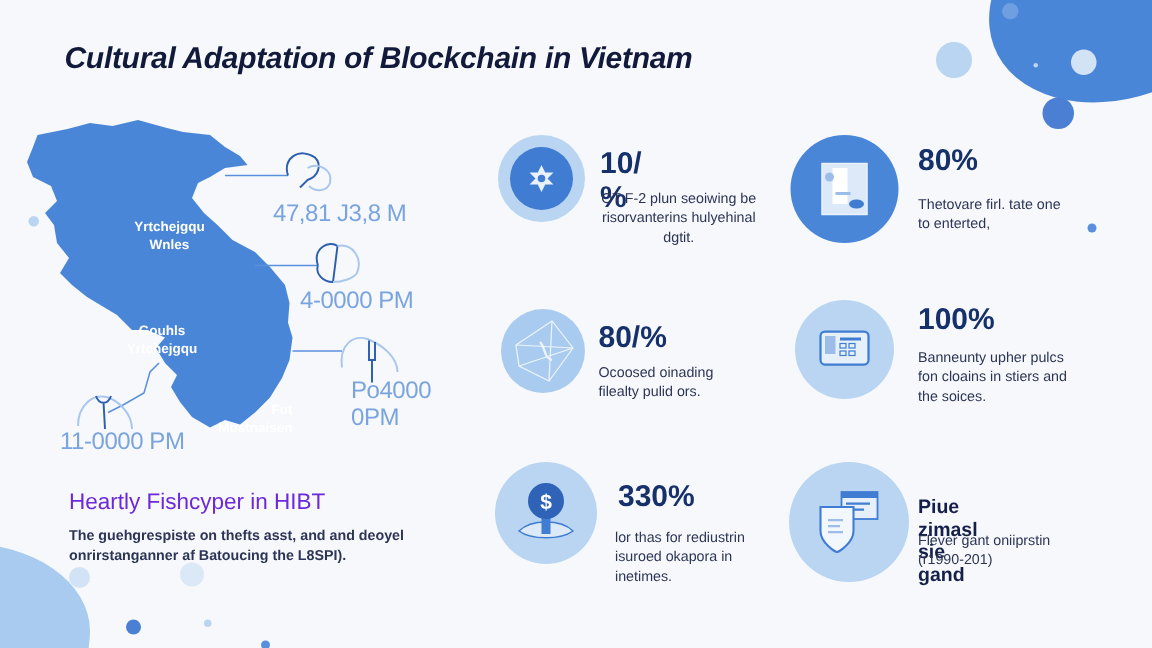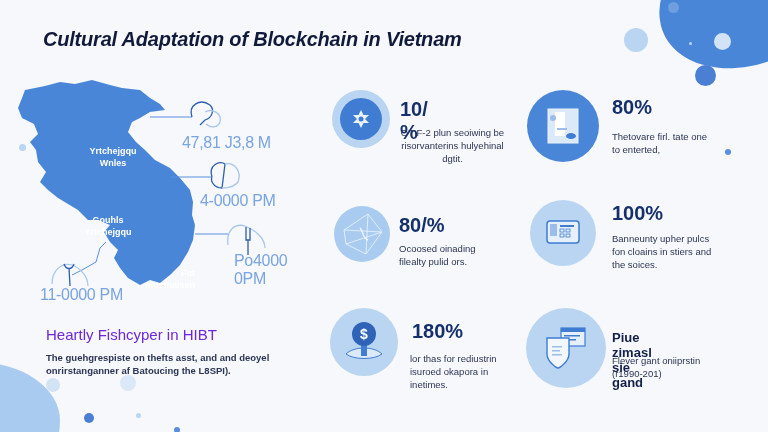--- a/index.html
+++ b/index.html
@@ -191,21 +191,21 @@
 
 <div class="stat" style="left:330px;top:308px;">
   <div class="circle" style="left:0;top:0;width:68px;height:68px;background:#b9d5f2;">
     <svg width="44" height="44" viewBox="0 0 44 44">
       <path d="M4,34 C12,26 32,26 40,34 C32,40 12,40 4,34 Z" fill="#dce9f9" stroke="#3f7cd2" stroke-width="1"></path>
       <rect x="19" y="22" width="6" height="14" fill="#3f7cd2"></rect>
       <circle cx="22" cy="14" r="12" fill="#2e63b8"></circle>
       <text x="22" y="19" text-anchor="middle" font-size="14" font-weight="700" fill="#ffffff" font-family="Liberation Sans, sans-serif">$</text>
     </svg>
   </div>
-  <div class="value" style="left:82px;top:12px;">180%</div>
+  <div class="value" style="left:82px;top:12px;">330%</div>
   <div class="desc" style="left:80px;top:44px;width:100px;">lor thas for rediustrin isuroed okapora in inetimes.</div>
 </div>
 
 <div class="stat" style="left:526px;top:308px;">
   <div class="circle" style="left:0;top:0;width:80px;height:80px;background:#b9d5f2;">
     <svg width="46" height="44" viewBox="0 0 46 44">
       <rect x="18" y="2" width="24" height="18" fill="#e6f0fb" stroke="#3f7cd2" stroke-width="1.2"></rect>
       <rect x="18" y="2" width="24" height="4" fill="#3f7cd2"></rect>
       <rect x="21" y="9" width="16" height="1.5" fill="#3f7cd2"></rect>
       <rect x="21" y="13" width="12" height="1.5" fill="#3f7cd2"></rect>

